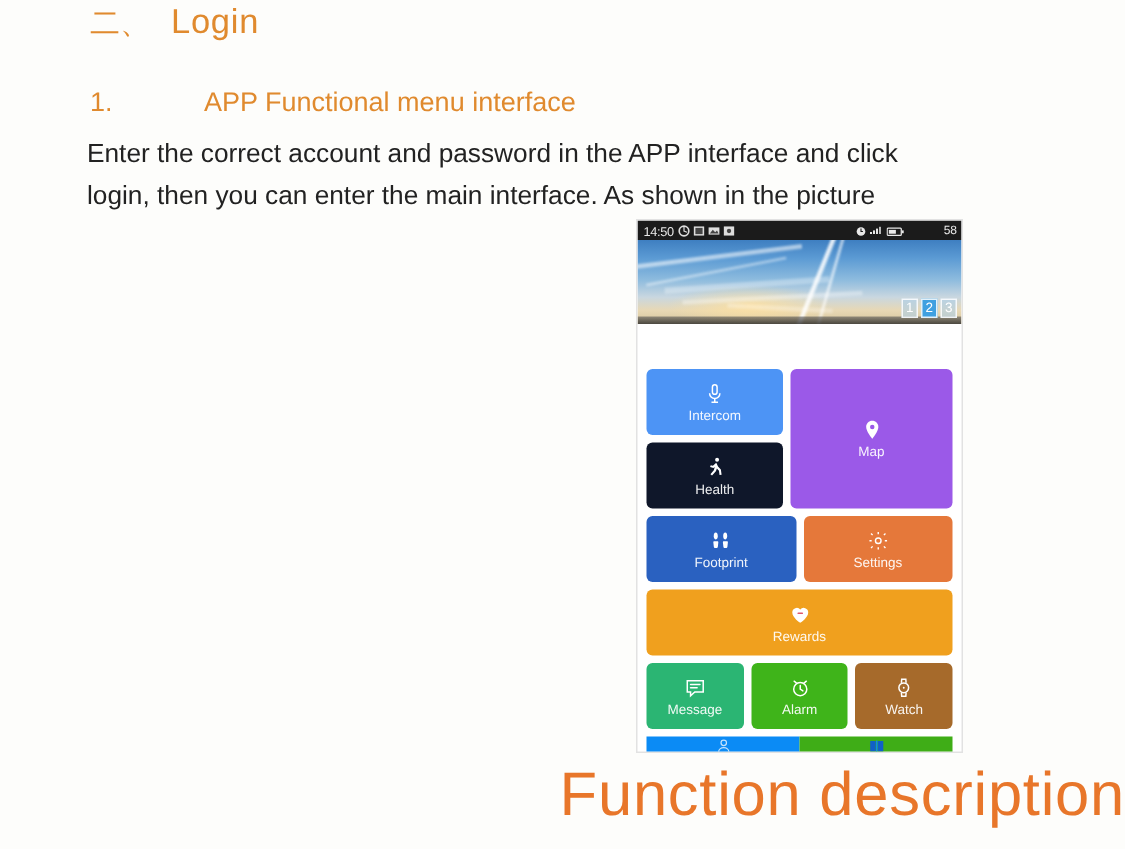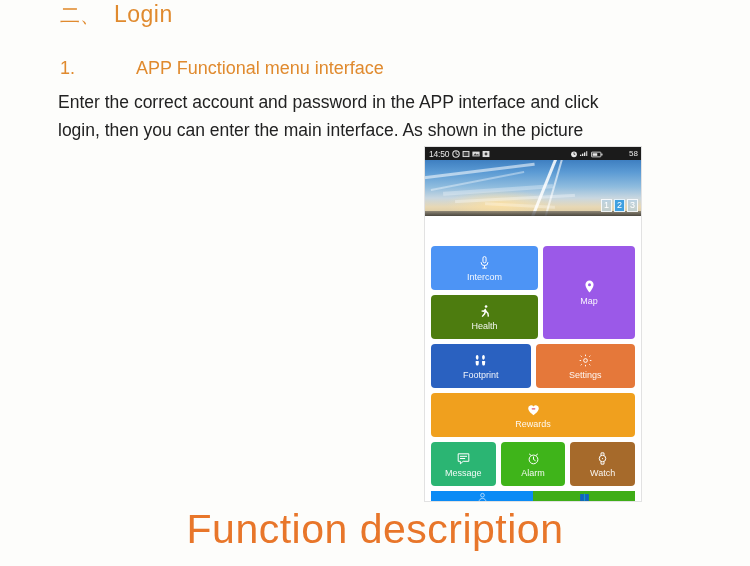--- a/index.html
+++ b/index.html
@@ -30,21 +30,21 @@
   .h-sub .num { display: inline-block; width: 76px; }
 
   .para {
     position: absolute; left: 58px; top: 88px; width: 660px;
     font-size: 17.5px; line-height: 28px; color: #222;
   }
   .para .ln { display: block; white-space: nowrap; }
 
   .bigtitle {
     position: absolute; left: 0; top: 506px; width: 750px;
-    text-align: center; font-size: 41px; color: #E8762A;
+    text-align: right; font-size: 41px; color: #E8762A;
     font-weight: 400; letter-spacing: .5px;
   }
 
   
   .phone {
     position: absolute; left: 424px; top: 146px;
     width: 218px; height: 356px;
     background: #ffffff;
     border: 1px solid #e2e2e2;
     overflow: hidden;
@@ -107,21 +107,21 @@
     display: flex; flex-direction: column; align-items: center;
     justify-content: center; gap: 2px;
     font-size: 9px; line-height: 10px;
     position: relative;
   }
   .tile .ico { width: 15px; height: 15px; display:block; }
   .tile .ico svg { display: block; width: 15px; height: 15px; }
   .tile .lbl { color: rgba(255,255,255,.93); }
 
   .col-left { display: flex; flex-direction: column; gap: 5px; flex: 1 1 auto; }
-  .t-tall { width: 92px; height: 93px; }
+  .t-tall { width: 108px; height: 93px; }
   .t-half { height: 44px; }
   .t-row  { height: 44px; flex: 1 1 0; }
 
   
   .bottomnav { display: flex; height: 24px; margin: 1px 6px 0 6px; }
   .nav {
     flex: 1 1 0; display: flex; flex-direction: column;
     align-items: center; justify-content: center; gap: 1px;
     font-size: 9px; color: rgba(255,255,255,.9);
   }
@@ -231,21 +231,21 @@
           <span class="ico">
             <svg viewBox="0 0 24 24" fill="none" stroke="#fff" stroke-width="1.6">
                 <rect x="9.5" y="2.5" width="5" height="10" rx="2.5"></rect>
                 <path d="M6.5 11.5a5.5 5.5 0 0 0 11 0"></path>
                 <path d="M12 17v4"></path>
                 <path d="M8.5 21h7"></path>
               </svg>
           </span>
           <span class="lbl">Intercom</span>
         </div>
-        <div class="tile t-half" style="background:#4d7c0f">
+        <div class="tile t-half" style="background:#0f172a">
           <span class="ico">
             <svg viewBox="0 0 24 24" fill="#fff">
                 <circle cx="14.5" cy="4" r="2.1"></circle>
                 <path d="M13.6 7.2 10 10.4l-2.3-.6-.7 2 3.6 1 1.4-1-1 3.4-3.6 4.3 1.7 1.4 4.1-4.6 1.1-3.1 2.2 2.4.6 4.6 2.2-.3-.8-5.4-3-3.2z"></path>
               </svg>
           </span>
           <span class="lbl">Health</span>
         </div>
       </div>
       <div class="tile t-tall" style="background:#9B59E8">

